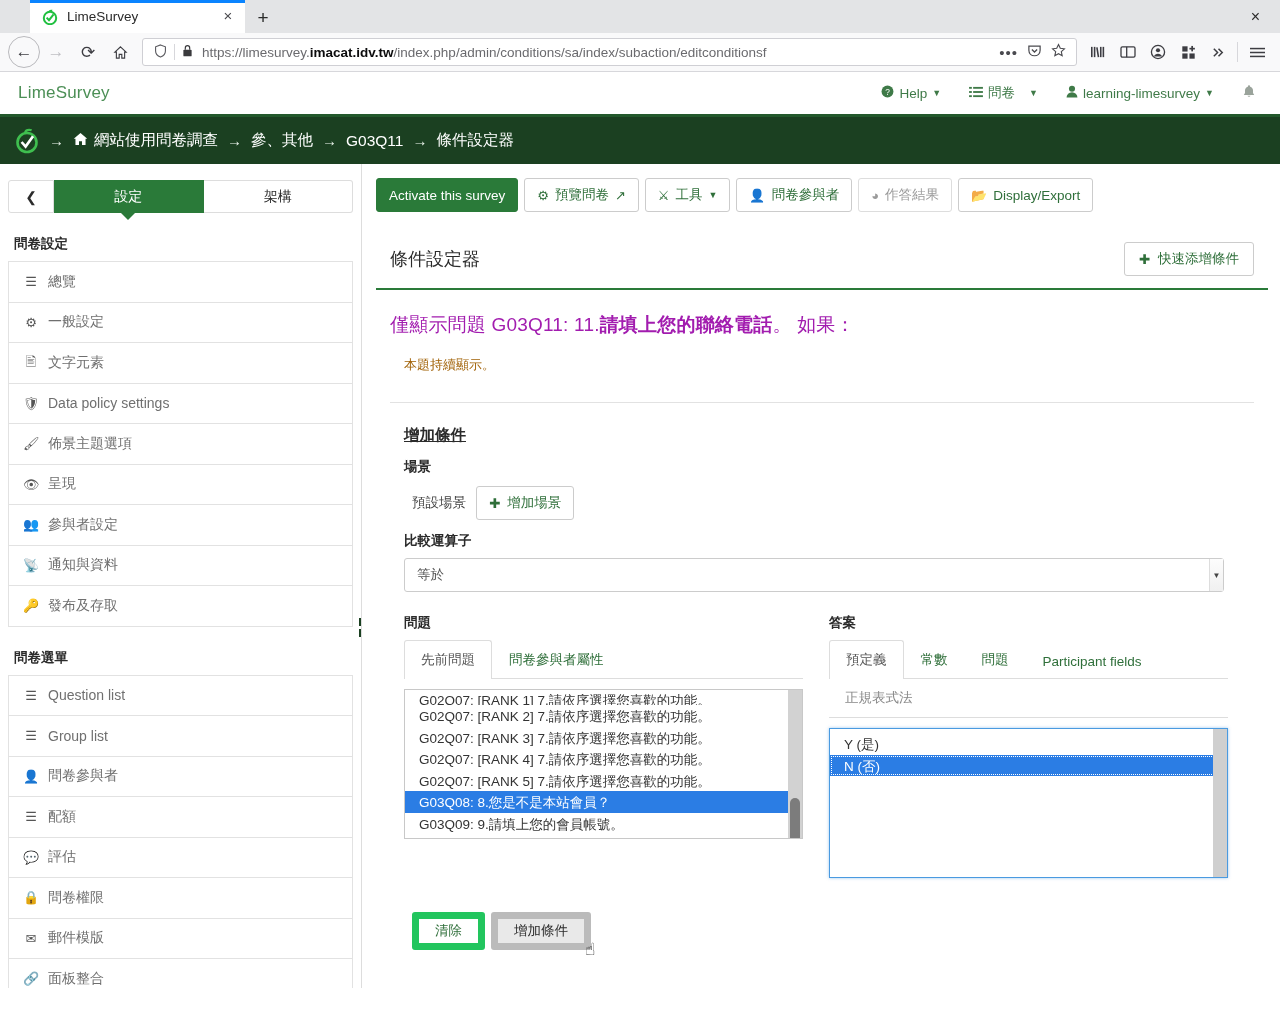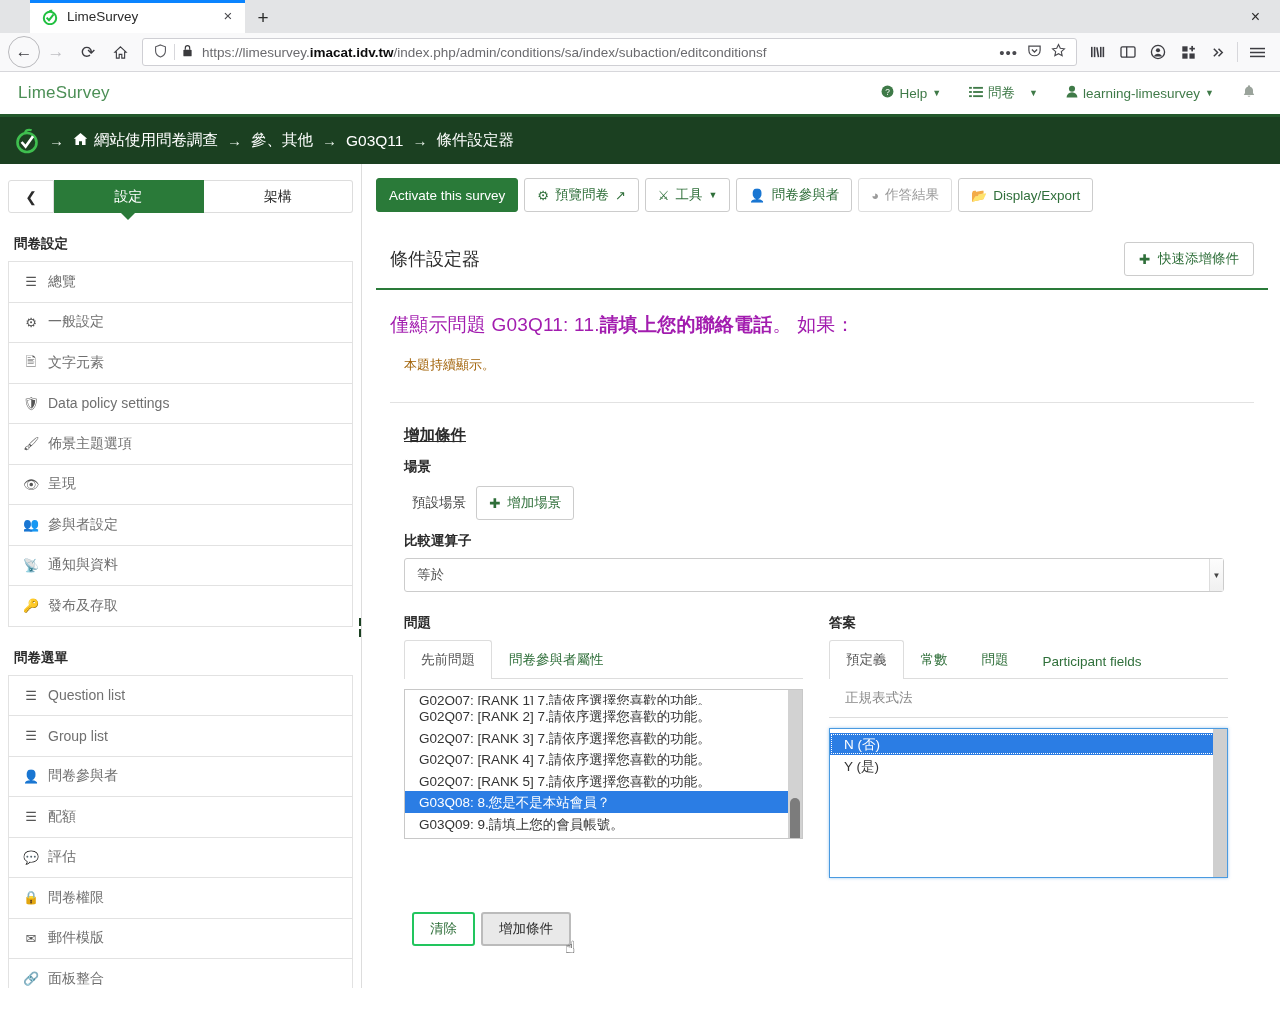--- a/index.html
+++ b/index.html
@@ -261,21 +261,21 @@
   .lb-scroll .thumb {
     position:absolute; left:2px; width:10px; border-radius:5px; background:#7c7c7c;
   }
   .lb-scroll.light { background:#cfcfcf; }
   .lb-scroll.light .thumb { background:#cfcfcf; }
 
   #answer-box-wrap { padding-right: 26px; }
 
   #bottom-btns { display:flex; gap: 6px; padding: 34px 0 0 36px; align-items:center; }
   .bbtn {
-    height: 34px; border:2px solid #22c55e; border-radius:3px; background:#fff;
+    height: 34px; border:7px solid #22c55e; border-radius:3px; background:#fff;
     display:flex; align-items:center; padding: 12px 16px;
     font-size: 13.5px; color:#2f6f3a;
   }
   .bbtn.hover { background:#e9e9e9; color:#2b2b2b; border-color:#bbb; }
   #cursor { position: relative; width: 0; height: 0; }
   #cursor .hand { position: absolute; left: -12px; top: 8px; font-size: 17px; color:#111; }
 </style>
 </head>
 <body>
 
@@ -659,22 +659,22 @@
               <div class="t active">預定義</div>
               <div class="t">常數</div>
               <div class="t">問題</div>
               <div class="t">Participant fields</div>
             </div>
             <div class="sub-tabs">
               <div class="st">正規表式法</div>
             </div>
             <div class="listbox focused">
               <div class="inner">
+                <div class="lbrow">Y (是)</div>
                 <div class="lbrow sel dotted">N (否)</div>
-                <div class="lbrow">Y (是)</div>
               </div>
               <div class="lb-scroll light">
                 <div class="thumb" style="top:0; height:158px;"></div>
               </div>
             </div>
           </div>
         </div>
 
         <div id="bottom-btns">
           <div class="bbtn">清除</div>

